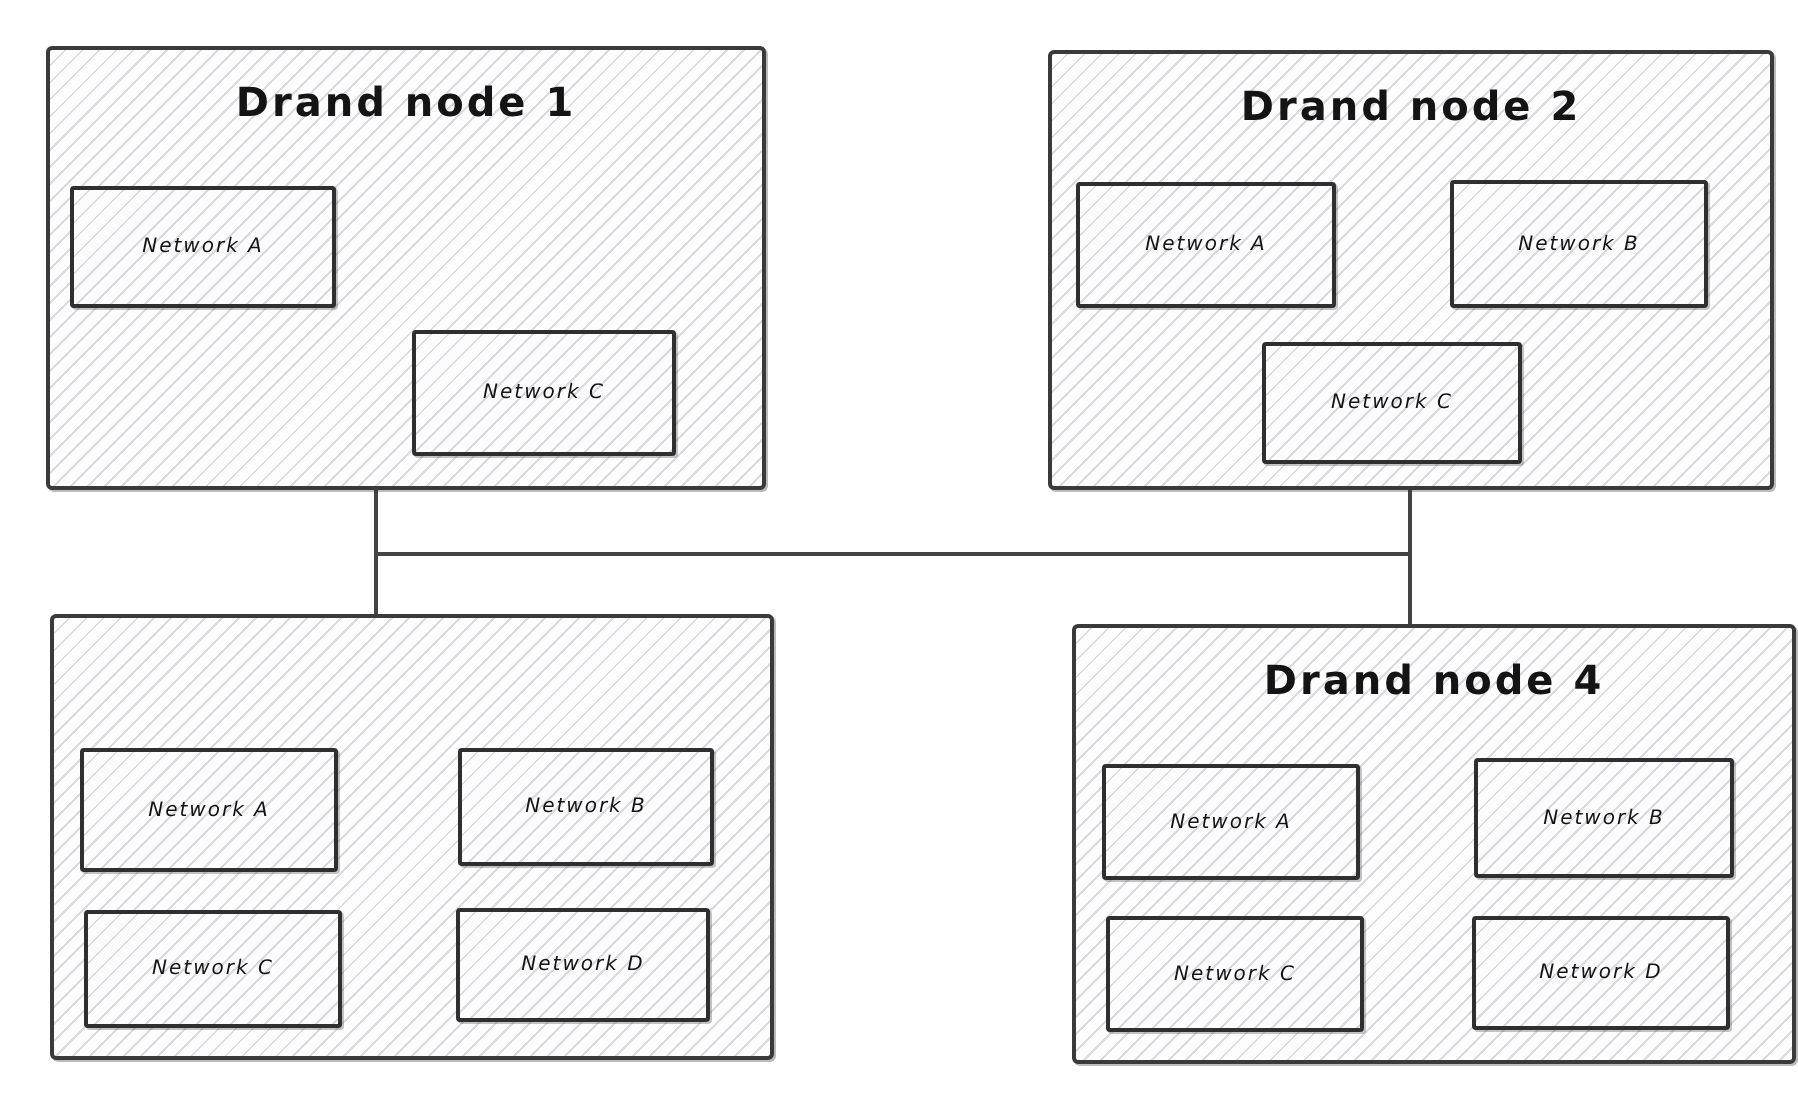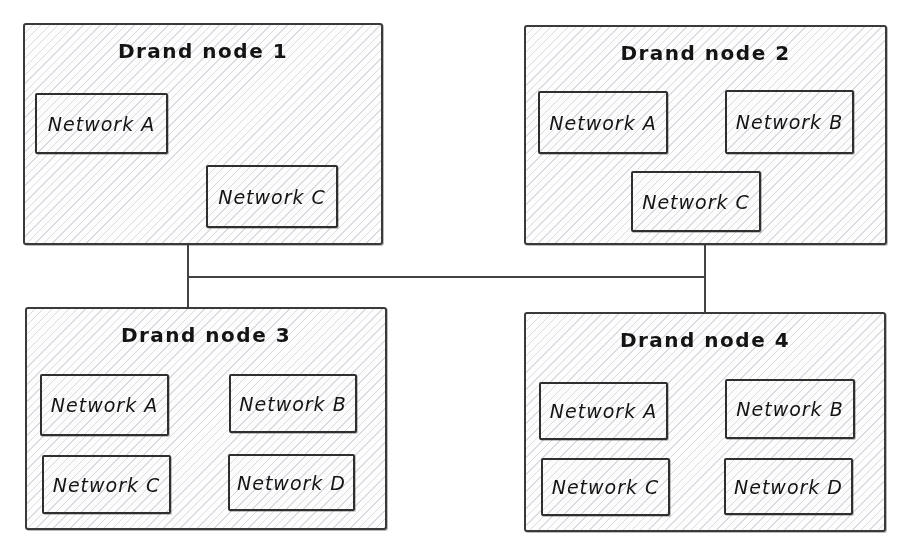--- a/index.html
+++ b/index.html
@@ -54,21 +54,21 @@
       rgba(0,0,0,0) 5px,
       #d9dbe0 5px,
       #d9dbe0 6px
     );
     box-shadow: 1px 1px 0 rgba(60,60,60,0.3);
     display: flex;
     align-items: center;
     justify-content: center;
   }
   .net-label {
-    font-size: 19px;
+    font-size: 10px;
     font-style: italic;
     letter-spacing: 1px;
     color: #141414;
     white-space: nowrap;
   }
   .connector {
     position: absolute;
     background: #434343;
   }
   .connector.v { width: 2px; }
@@ -100,36 +100,35 @@
     </div>
     <div class="net" style="left:199px; top:63px; width:129px; height:64px;">
       <span class="net-label">Network B</span>
     </div>
     <div class="net" style="left:105px; top:144px; width:130px; height:61px;">
       <span class="net-label">Network C</span>
     </div>
   </div>
 
   <div class="node" style="left:25px; top:307px; width:362px; height:223px;">
-    <div class="node-title">Drand node 3</div>
     <div class="net" style="left:13px; top:65px; width:129px; height:62px;">
       <span class="net-label">Network A</span>
     </div>
     <div class="net" style="left:202px; top:65px; width:128px; height:59px;">
       <span class="net-label">Network B</span>
     </div>
     <div class="net" style="left:15px; top:146px; width:129px; height:59px;">
       <span class="net-label">Network C</span>
     </div>
     <div class="net" style="left:201px; top:145px; width:127px; height:57px;">
       <span class="net-label">Network D</span>
     </div>
   </div>
 
-  <div class="node" style="left:524px; top:312px; width:362px; height:220px;">
+  <div class="node" style="left:536px; top:312px; width:362px; height:220px;">
     <div class="node-title">Drand node 4</div>
     <div class="net" style="left:13px; top:68px; width:129px; height:58px;">
       <span class="net-label">Network A</span>
     </div>
     <div class="net" style="left:199px; top:65px; width:130px; height:60px;">
       <span class="net-label">Network B</span>
     </div>
     <div class="net" style="left:15px; top:144px; width:129px; height:58px;">
       <span class="net-label">Network C</span>
     </div>

